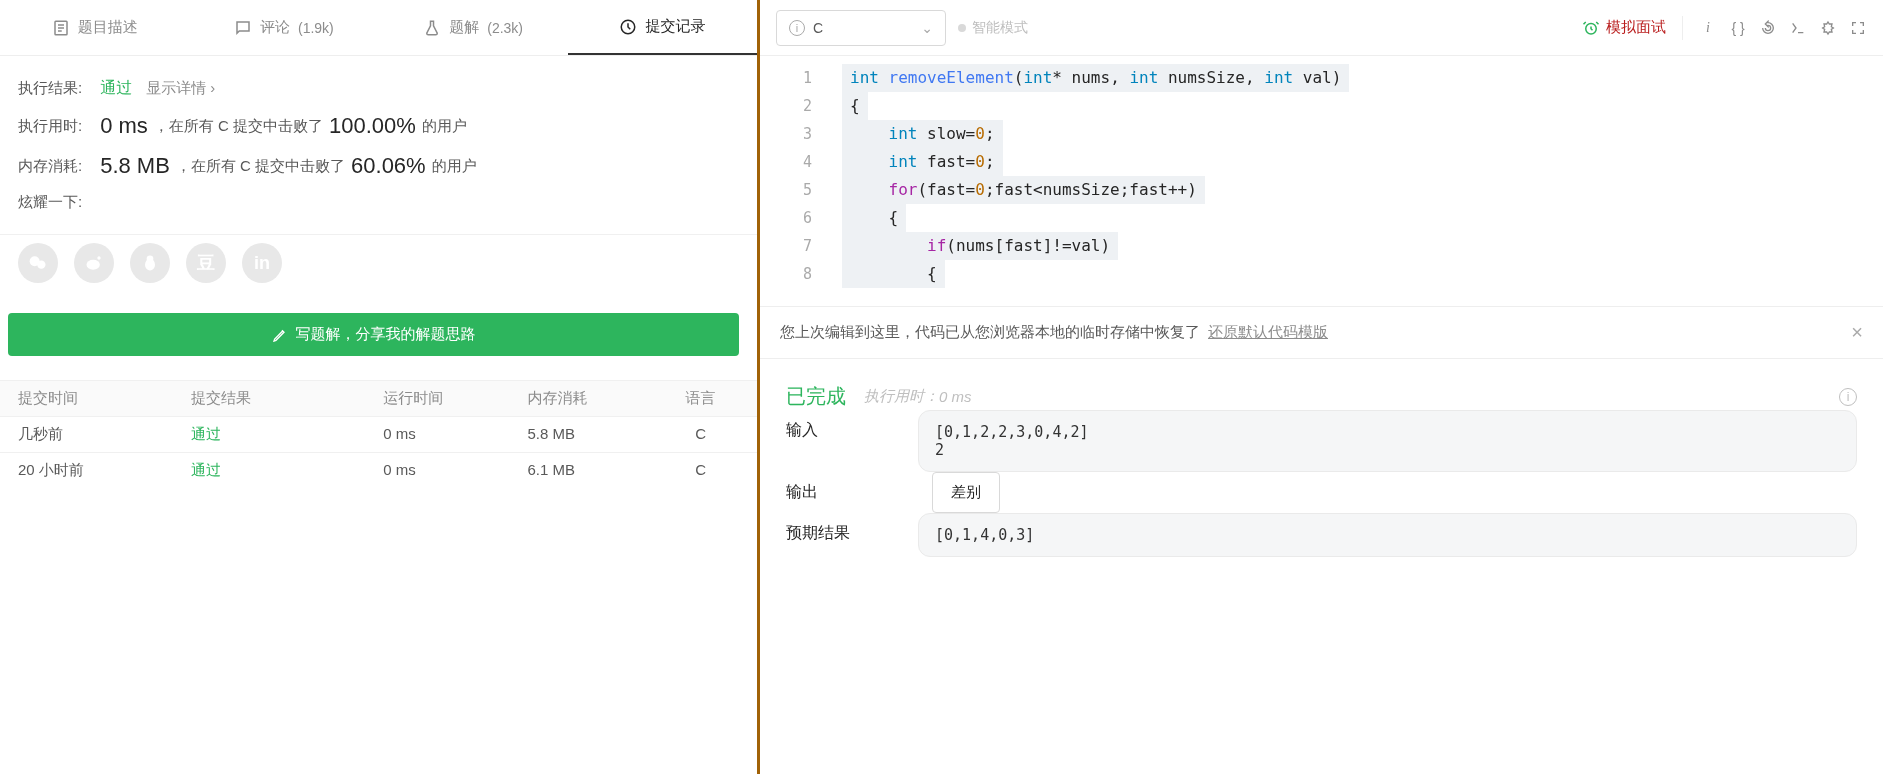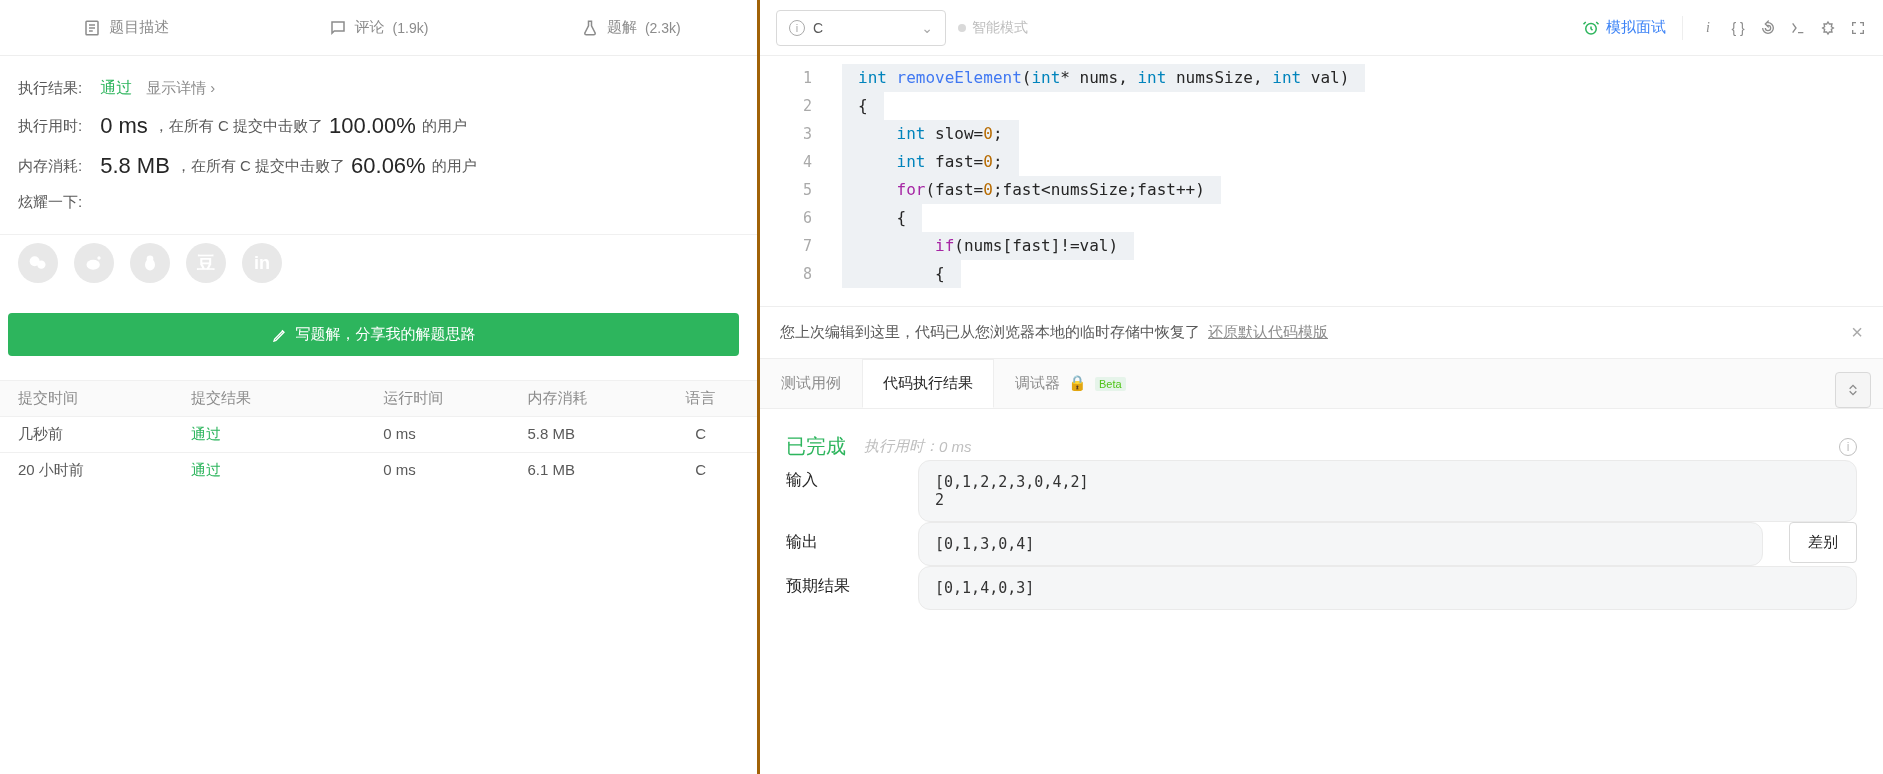--- a/index.html
+++ b/index.html
@@ -29,27 +29,27 @@
 .c1 { width: 180px; }
 .c2 { width: 200px; }
 .c3 { width: 150px; }
 .c4 { width: 140px; }
 .c5 { width: 80px; text-align: center; }
 .passc { color: #2db55d; }
 .toolbar { display: flex; align-items: center; height: 56px; border-bottom: 1px solid #eee; padding: 0 16px; gap: 12px; }
 .lang-sel { width: 170px; height: 36px; border: 1px solid #d9d9d9; border-radius: 4px; display: flex; align-items: center; padding: 0 12px; color: #595959; cursor: pointer; justify-content: space-between; }
 .mode { color: #bfbfbf; display: flex; align-items: center; gap: 6px; }
 .spacer { flex: 1; }
-.mock { color: #3b82f6; display: flex; align-items: center; gap: 6px; cursor: pointer; font-size: 15px; }
+.mock { color: #b91c1c; display: flex; align-items: center; gap: 6px; cursor: pointer; font-size: 15px; }
 .tico { width: 18px; height: 18px; color: #8c8c8c; cursor: pointer; display: flex; align-items: center; justify-content: center; }
 .editor { height: 250px; overflow: auto; font-family: Consolas, Monaco, monospace; font-size: 16px; background: #fff; position: relative; }
 .gutter { position: absolute; left: 0; top: 8px; width: 70px; text-align: right; color: #aaa; line-height: 28px; font-size: 15px; }
 .gnum { padding-right: 18px; }
 .code { padding: 8px 0 8px 82px; line-height: 28px; }
-.cl { white-space: pre; background: #eef1f4; display: inline-block; padding: 0 16px; }
+.cl { white-space: pre; background: #eef1f4; display: inline-block; padding: 0 8px; }
 .kw { color: #a626a4; }
 .ty { color: #0184bc; }
 .fn { color: #4078f2; }
 .nm { color: #b76b01; }
 .notice { padding: 14px 20px; border-top: 1px solid #eee; border-bottom: 1px solid #eee; display: flex; align-items: center; color: #595959; font-size: 15px; }
 .notice a { color: #8c8c8c; text-decoration: underline; margin-left: 8px; cursor: pointer; }
 .closex { margin-left: auto; color: #aaa; cursor: pointer; font-size: 20px; }
 .rtabs { display: flex; border-bottom: 1px solid #eee; background: #fafafa; height: 50px; align-items: flex-end; }
 .rtab { padding: 14px 20px; color: #8c8c8c; cursor: pointer; font-size: 15px; border: 1px solid transparent; }
 .rtab.active { background: #fff; color: #262626; border: 1px solid #eee; border-bottom-color: #fff; }
@@ -92,20 +92,29 @@
       </div>
       <div class="tab">
         <span class="icon">
             <svg viewBox="0 0 24 24" width="18" height="18" fill="none" stroke="currentColor" stroke-width="2">
               <path d="M9 3h6M10 3v6l-5 10a2 2 0 002 2h10a2 2 0 002-2l-5-10V3"></path>
             </svg>
           </span>
         <span>题解</span>
         <span class="cnt">(2.3k)</span>
       </div>
+      <div class="tab active">
+        <span class="icon">
+            <svg viewBox="0 0 24 24" width="18" height="18" fill="none" stroke="currentColor" stroke-width="2">
+              <circle cx="12" cy="12" r="9"></circle>
+              <path d="M12 7v5l3 3"></path>
+            </svg>
+          </span>
+        <span>提交记录</span>
+      </div>
     </div>
 
     <div class="result-box">
       <div class="row">
         <span class="lbl">执行结果:</span>
         <span class="pass">通过</span>
         <span class="detail">显示详情 ›</span>
       </div>
       <div class="row">
         <span class="lbl">执行用时:</span>
@@ -250,50 +259,35 @@
         <div><span class="cl">        {</span></div>
       </div>
     </div>
 
     <div class="notice">
       <span>您上次编辑到这里，代码已从您浏览器本地的临时存储中恢复了</span>
       <a>还原默认代码模版</a>
       <span class="closex">×</span>
     </div>
 
-    <div class="rtabs">
-      <div class="rtab">测试用例</div>
-      <div class="rtab active">代码执行结果</div>
-      <div class="rtab">
-        <span>调试器</span>
-        <span class="lockicon">🔒</span>
-        <span class="beta">Beta</span>
-      </div>
-      <div class="expand">
-          <svg viewBox="0 0 24 24" width="16" height="16" fill="none" stroke="currentColor" stroke-width="2">
-            <path d="M7 10l5-5 5 5M7 14l5 5 5-5"></path>
-          </svg>
-        </div>
-    </div>
 
     <div class="result-panel">
       <div style="display:flex;align-items:center">
         <span class="done">已完成</span>
         <span class="rt">执行用时：</span>
         <span class="rt">0 ms</span>
         <span class="infoic">i</span>
       </div>
       <div class="io-row">
         <div class="io-lbl">输入</div>
         <div class="io-box">[0,1,2,2,3,0,4,2]
 2</div>
       </div>
       <div class="io-row">
         <div class="io-lbl">输出</div>
-        <div class="io-box">[0,1,3,0,4]</div>
         <button class="diff-btn">差别</button>
       </div>
       <div class="io-row">
         <div class="io-lbl">预期结果</div>
         <div class="io-box">[0,1,4,0,3]</div>
       </div>
     </div>
   </div>
 </div>
 

